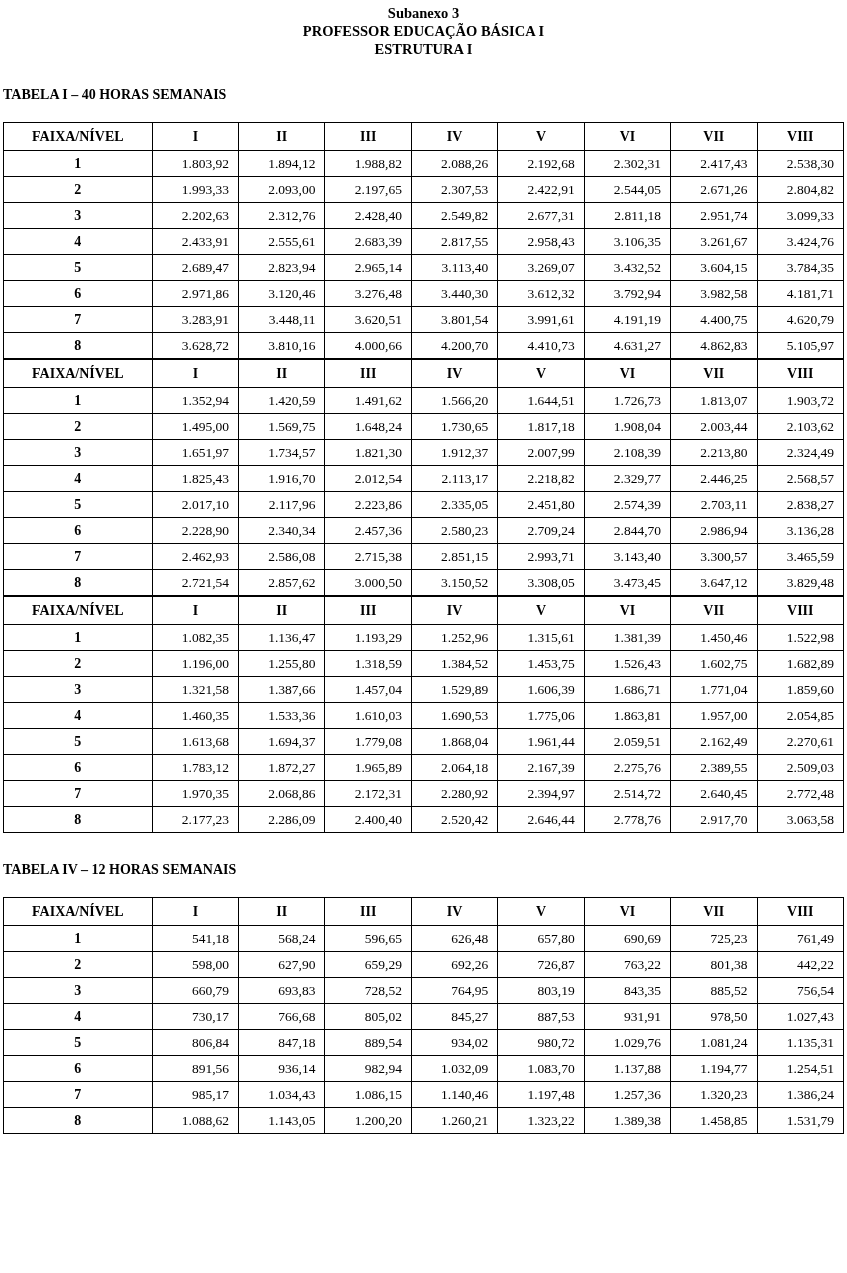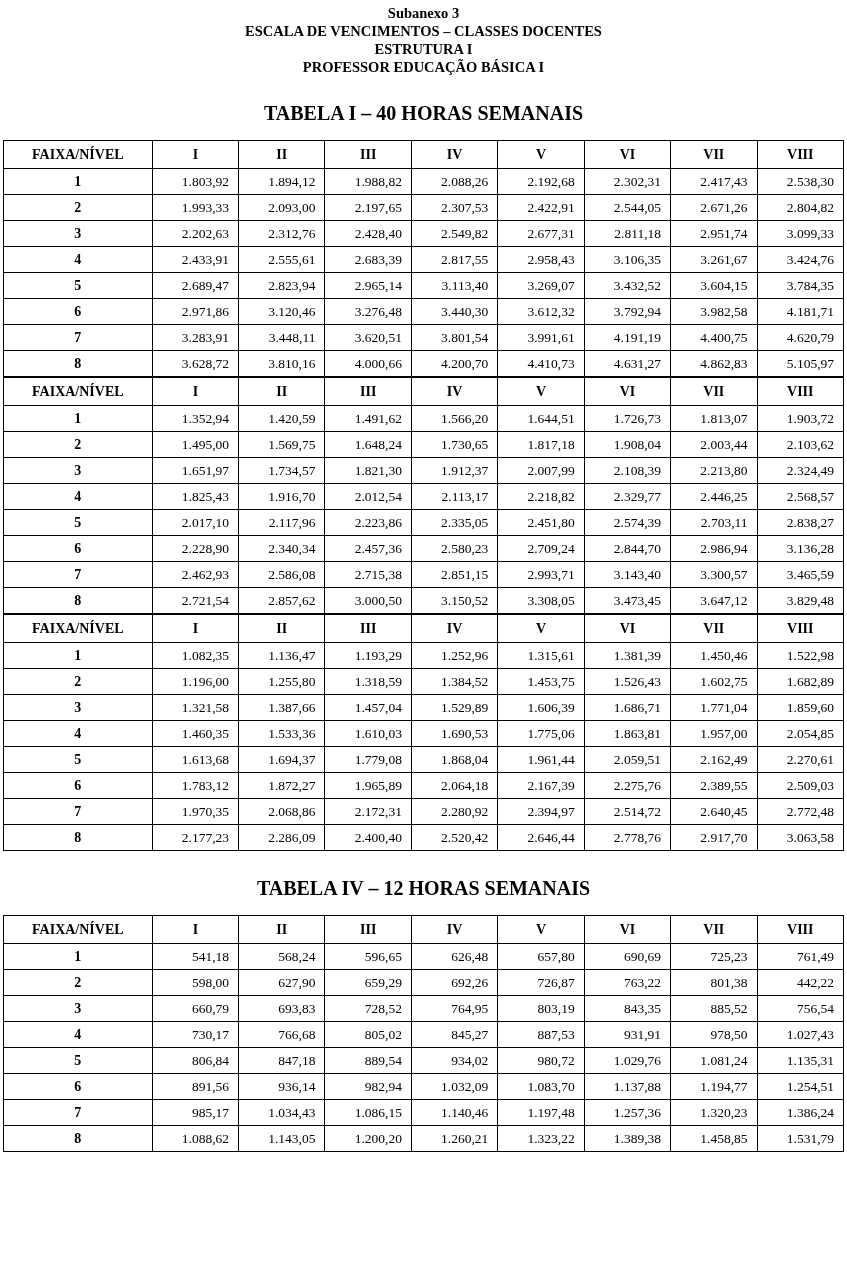--- a/index.html
+++ b/index.html
@@ -21,23 +21,22 @@
   .doc-header {
     text-align: center;
     font-weight: bold;
     font-size: 14.5px;
     line-height: 18px;
     padding-top: 2px;
   }
   .doc-header div { white-space: nowrap; }
   .table-block { margin: 0; }
   .tbl-title {
-    text-align: center;
     font-weight: bold;
-    font-size: 20px;
+    font-size: 14px;
     line-height: 18px;
     margin: 28px 0 18px 0;
   }
   table.salary {
     width: 100%;
     border-collapse: collapse;
     table-layout: fixed;
   }
   table.salary th,
   table.salary td {
@@ -66,23 +65,22 @@
     padding-right: 9px;
   }
 </style>
 </head>
 <body>
 
 <div class="page">
 
   <div class="doc-header">
     <div>Subanexo 3</div>
-    <div>ESCALA DE VENCIMENTOS – CLASSES DOCENTES</div>
+    <div>PROFESSOR EDUCAÇÃO BÁSICA I</div>
     <div>ESTRUTURA I</div>
-    <div>PROFESSOR EDUCAÇÃO BÁSICA I</div>
   </div>
 
   <section class="table-block">
     <h2 class="tbl-title">TABELA I – 40 HORAS SEMANAIS</h2>
     <table class="salary">
         <colgroup>
           <col class="first">
           <col>
           <col>
           <col>

